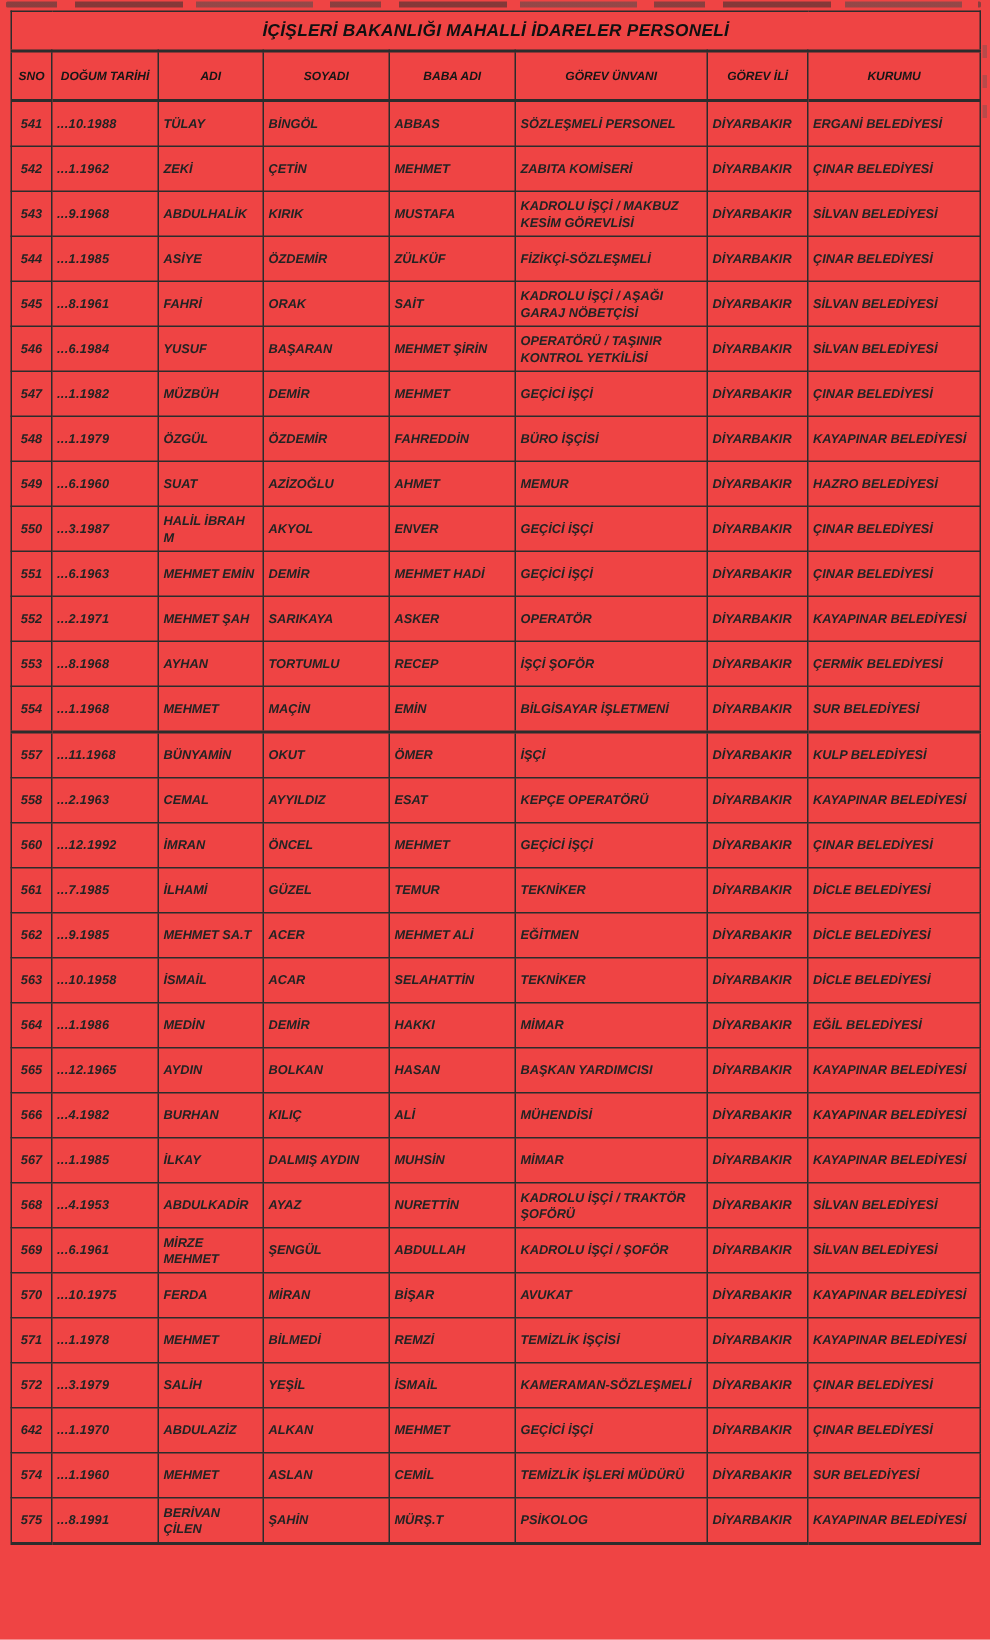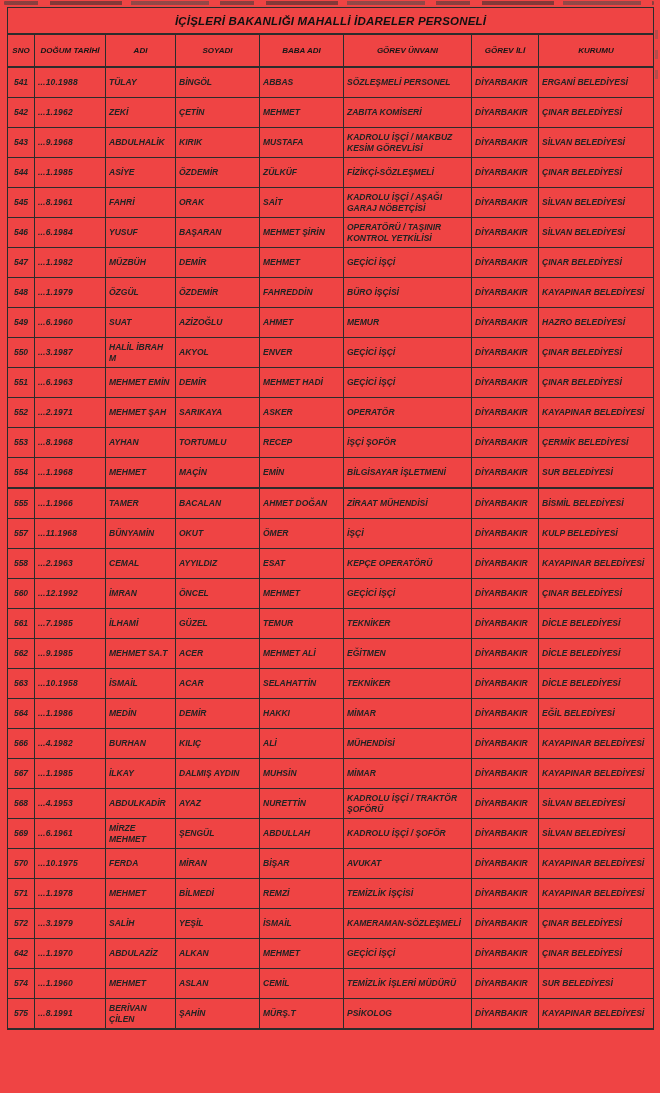--- a/index.html
+++ b/index.html
@@ -232,30 +232,20 @@
           <td class="c0">554</td>
           <td class="c1">...1.1968</td>
           <td class="c2">MEHMET</td>
           <td class="c3">MAÇİN</td>
           <td class="c4">EMİN</td>
           <td class="c5">BİLGİSAYAR İŞLETMENİ</td>
           <td class="c6">DİYARBAKIR</td>
           <td class="c7">SUR BELEDİYESİ</td>
         </tr>
         <tr>
-          <td class="c0">555</td>
-          <td class="c1">...1.1966</td>
-          <td class="c2">TAMER</td>
-          <td class="c3">BACALAN</td>
-          <td class="c4">AHMET DOĞAN</td>
-          <td class="c5">ZİRAAT MÜHENDİSİ</td>
-          <td class="c6">DİYARBAKIR</td>
-          <td class="c7">BİSMİL BELEDİYESİ</td>
-        </tr>
-        <tr>
           <td class="c0">557</td>
           <td class="c1">...11.1968</td>
           <td class="c2">BÜNYAMİN</td>
           <td class="c3">OKUT</td>
           <td class="c4">ÖMER</td>
           <td class="c5">İŞÇİ</td>
           <td class="c6">DİYARBAKIR</td>
           <td class="c7">KULP BELEDİYESİ</td>
         </tr>
         <tr>
@@ -312,20 +302,30 @@
           <td class="c0">564</td>
           <td class="c1">...1.1986</td>
           <td class="c2">MEDİN</td>
           <td class="c3">DEMİR</td>
           <td class="c4">HAKKI</td>
           <td class="c5">MİMAR</td>
           <td class="c6">DİYARBAKIR</td>
           <td class="c7">EĞİL BELEDİYESİ</td>
         </tr>
         <tr>
+          <td class="c0">565</td>
+          <td class="c1">...12.1965</td>
+          <td class="c2">AYDIN</td>
+          <td class="c3">BOLKAN</td>
+          <td class="c4">HASAN</td>
+          <td class="c5">BAŞKAN YARDIMCISI</td>
+          <td class="c6">DİYARBAKIR</td>
+          <td class="c7">KAYAPINAR BELEDİYESİ</td>
+        </tr>
+        <tr>
           <td class="c0">566</td>
           <td class="c1">...4.1982</td>
           <td class="c2">BURHAN</td>
           <td class="c3">KILIÇ</td>
           <td class="c4">ALİ</td>
           <td class="c5">MÜHENDİSİ</td>
           <td class="c6">DİYARBAKIR</td>
           <td class="c7">KAYAPINAR BELEDİYESİ</td>
         </tr>
         <tr>

